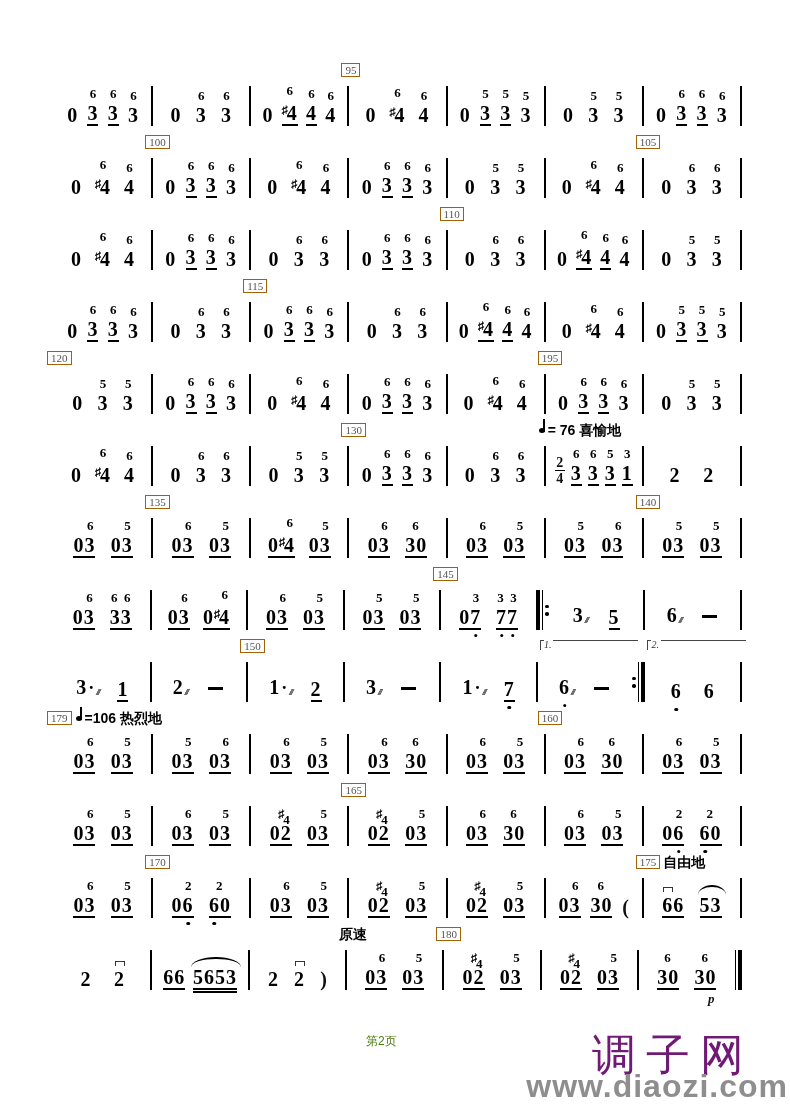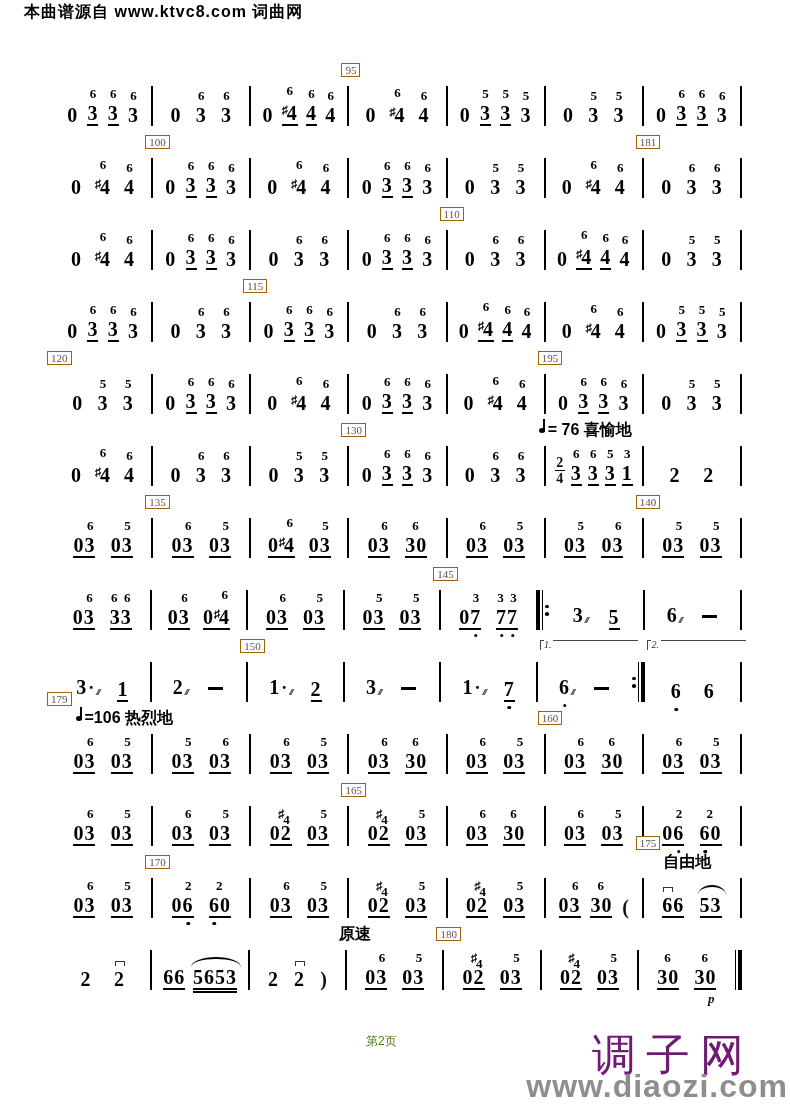--- a/index.html
+++ b/index.html
@@ -61,41 +61,40 @@
          border:1.2px solid #333; border-bottom:none; }
   
   .ts { display:flex; flex-direction:column; align-items:center; margin-bottom:1px;
         font-family:"Liberation Serif", serif; font-weight:bold; font-size:14px; line-height:13px; }
   .ts .tsline { width:10px; height:1.5px; background:#000; margin:1px 0; }
   
   .meta { position:absolute; left:-8px; bottom:49px; display:flex; align-items:flex-start;
           gap:3px; white-space:nowrap; z-index:3; }
   .rehbox { font-family:"Liberation Serif", serif; font-size:11px; line-height:12px; color:#555;
             border:1px solid #a16207; background:#fff; padding:0 3px; }
-  .tempo { font-size:16px; font-weight:bold; color:#000; line-height:14px;margin-top:19px; }
+  .tempo { font-size:14px; font-weight:bold; color:#000; line-height:14px; }
   .noteicon { display:inline-block; width:6px; height:5px; background:#000; border-radius:50%;
               position:relative; margin:0 3px 0 1px; top:-2px; }
   .noteicon::after { content:""; position:absolute; left:4.5px; bottom:1px; width:1.5px; height:13px; background:#000; }
   
   .volta { position:absolute; left:2px; right:-6px; bottom:52px; height:9px;
            border-top:1.2px solid #444; border-left:1.2px solid #444; z-index:2; }
   .volta span { position:absolute; left:3px; top:-2px; font-family:"Liberation Serif", serif;
                 font-style:italic; font-size:10px; color:#333; background:#fff; padding-right:2px; }
   
   #page-num { position:absolute; left:366px; top:1033px; font-size:12px; color:#4d7c0f; }
   #wm-name { position:absolute; right:36px; top:1026px; font-size:44px; font-weight:normal;
              letter-spacing:10px; color:#701a75; font-family:"Liberation Sans", sans-serif; }
   #wm-url  { position:absolute; right:2px; top:1068px; font-size:32px; font-weight:bold;
              color:#8e8e8e; letter-spacing:1px; }
 </style>
 </head>
 <body>
 
 <div id="page">
-  <div id="src-line">本曲谱源自 www.ktvc8.com 词曲网</div>
   <div id="score">
       <div class="sys">
         <div class="meas">
           <div class="tok noup">
             <div class="mn"><span>0</span></div>
           </div>
           <div class="tok">
             <div class="up">6</div>
             <div class="mn ul"><span>3</span></div>
           </div>
@@ -300,21 +299,21 @@
             <div class="mn"><span class="sharp">♯</span><span>4</span></div>
           </div>
           <div class="tok">
             <div class="up">6</div>
             <div class="mn"><span>4</span></div>
           </div>
         </div>
         <div class="bar"></div>
         <div class="meas">
           <div class="meta">
-            <div class="rehbox">181</div>
+            <div class="rehbox">105</div>
           </div>
           <div class="tok noup">
             <div class="mn"><span>0</span></div>
           </div>
           <div class="tok">
             <div class="up">6</div>
             <div class="mn"><span>3</span></div>
           </div>
           <div class="tok">
             <div class="up">6</div>

